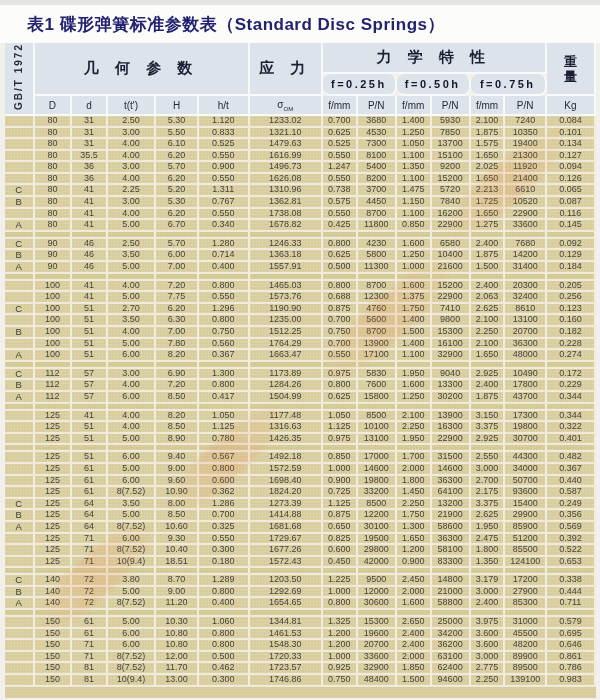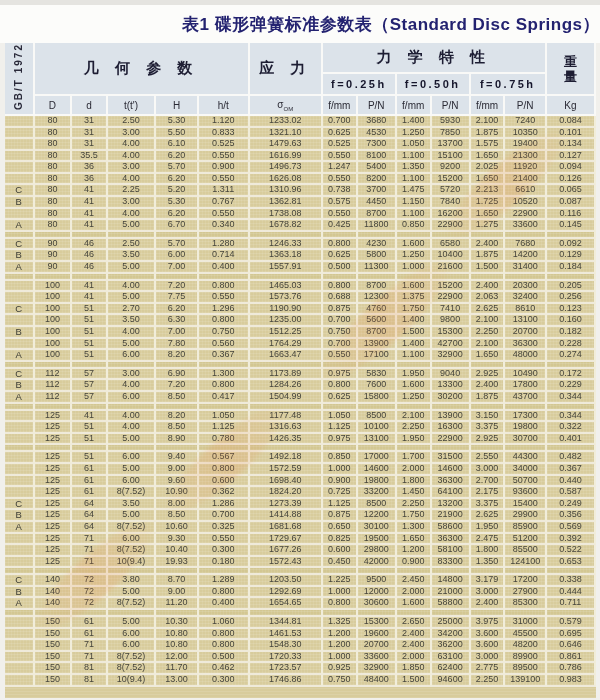--- a/index.html
+++ b/index.html
@@ -9,39 +9,38 @@
     background:#f1f0ec;
     overflow:hidden;
     font-family:"Liberation Sans", sans-serif;
   }
   .top-strip{height:5px;background:#e5e4e0;}
   .title-bar{
     height:38px;
     background:#fcfcfa;
     display:flex;align-items:center;
     padding-left:27px;
-    justify-content:flex-end;
   }
   .page-title{
     font-size:17px;font-weight:bold;color:#232270;letter-spacing:0.5px;
   }
   .table-wrap{margin:0 4px 0 5px;}
   table{width:100%;border-collapse:separate;border-spacing:0;table-layout:fixed;}
   thead th{
     background:#dce3ea;
     border-right:2px solid #f9f9f7;
     border-bottom:2px solid #f9f9f7;
     color:#1d1d33;
     padding:0;margin:0;
     font-weight:bold;
     overflow:hidden;
     vertical-align:middle;
   }
   tr.h1 th{height:28px;}
-  tr.h2 th{height:19px;}
+  tr.h2 th{height:19px;border-radius:8px;}
   tr.h3 th{height:17px;}
   th.gbt{vertical-align:middle;text-align:center;}
   .vert-label{
     display:inline-block;
     writing-mode:vertical-rl;
     transform:rotate(180deg);
     font-size:10px;
     font-weight:bold;
     color:#2a2a3a;
     letter-spacing:2px;
@@ -475,21 +474,21 @@
             <td class="grade"></td>
             <td class="">100</td>
             <td class="">51</td>
             <td class="">5.00</td>
             <td class="">7.80</td>
             <td class="">0.560</td>
             <td class="">1764.29</td>
             <td class="">0.700</td>
             <td class="">13900</td>
             <td class="">1.400</td>
-            <td class="">42700</td>
+            <td class="">16100</td>
             <td class="">2.100</td>
             <td class="">36300</td>
             <td class="">0.228</td>
           </tr>
           <tr>
             <td class="grade">A</td>
             <td class="">100</td>
             <td class="">51</td>
             <td class="">6.00</td>
             <td class="">8.20</td>
@@ -789,21 +788,21 @@
             <td class="">58100</td>
             <td class="">1.800</td>
             <td class="">85500</td>
             <td class="">0.522</td>
           </tr>
           <tr>
             <td class="grade"></td>
             <td class="">125</td>
             <td class="">71</td>
             <td class="">10(9.4)</td>
-            <td class="">19.93</td>
+            <td class="">18.51</td>
             <td class="">0.180</td>
             <td class="">1572.43</td>
             <td class="">0.450</td>
             <td class="">42000</td>
             <td class="">0.900</td>
             <td class="">83300</td>
             <td class="">1.350</td>
             <td class="">124100</td>
             <td class="">0.653</td>
           </tr>

